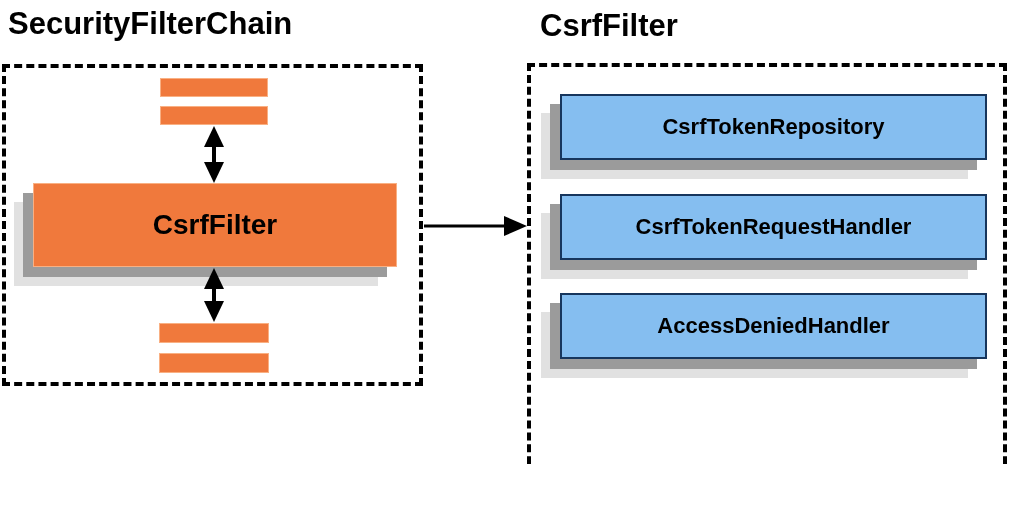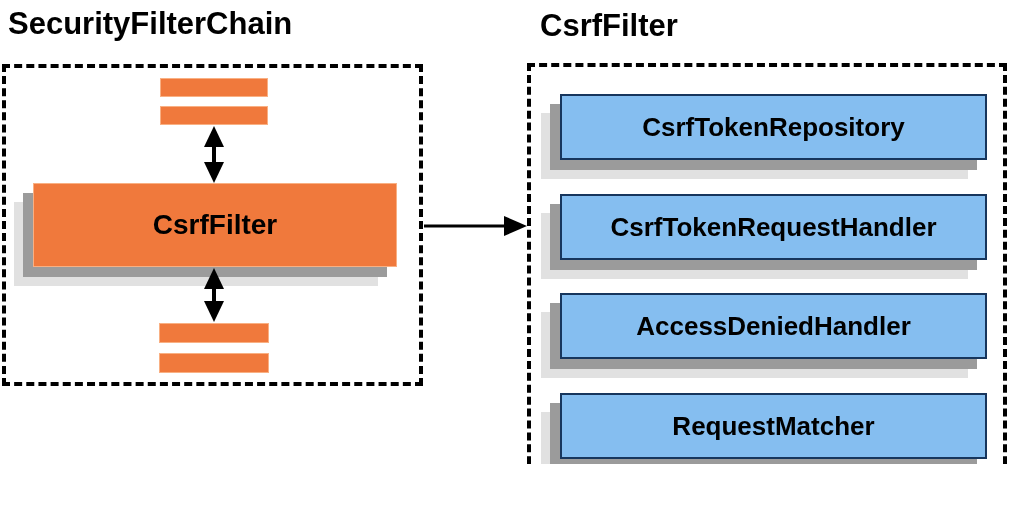--- a/index.html
+++ b/index.html
@@ -65,21 +65,21 @@
     display:flex; align-items:center; justify-content:center;
     font-weight:bold; font-size:28px; color:#000;
   }
   .blue-box{
     position:absolute;
     left:560px; width:427px; height:66px;
     background:var(--blue-fill);
     border:2px solid var(--blue-border);
     box-sizing:border-box;
     display:flex; align-items:center; justify-content:center;
-    font-weight:bold; font-size:26px; color:#000;
+    font-weight:bold; font-size:22px; color:#000;
     white-space:nowrap;
   }
   .blue-box-1{ top:94px; }
   .blue-box-2{ top:194px; }
   .blue-box-3{ top:293px; }
   .blue-box-4{ top:393px; }
   .arrow-layer{
     position:absolute;
     left:0; top:0; width:1010px; height:505px;
     pointer-events:none;
@@ -110,23 +110,20 @@
 
   <div class="blue-box blue-box-1 shadowed">
     <span>CsrfTokenRepository</span>
   </div>
   <div class="blue-box blue-box-3 shadowed">
     <span>AccessDeniedHandler</span>
   </div>
   <div class="blue-box blue-box-2 shadowed">
     <span>CsrfTokenRequestHandler</span>
   </div>
-  <div class="blue-box blue-box-4 shadowed">
-    <span>RequestMatcher</span>
-  </div>
 
   <svg class="arrow-layer" viewBox="0 0 1010 505" xmlns="http://www.w3.org/2000/svg">
 
     <g>
       <line x1="214" y1="143" x2="214" y2="167" style="stroke:var(--outline);stroke-width:4"></line>
       <polygon points="214,126 204,147 224,147" style="fill:var(--outline)"></polygon>
       <polygon points="214,183 204,162 224,162" style="fill:var(--outline)"></polygon>
     </g>
 
     <g>

